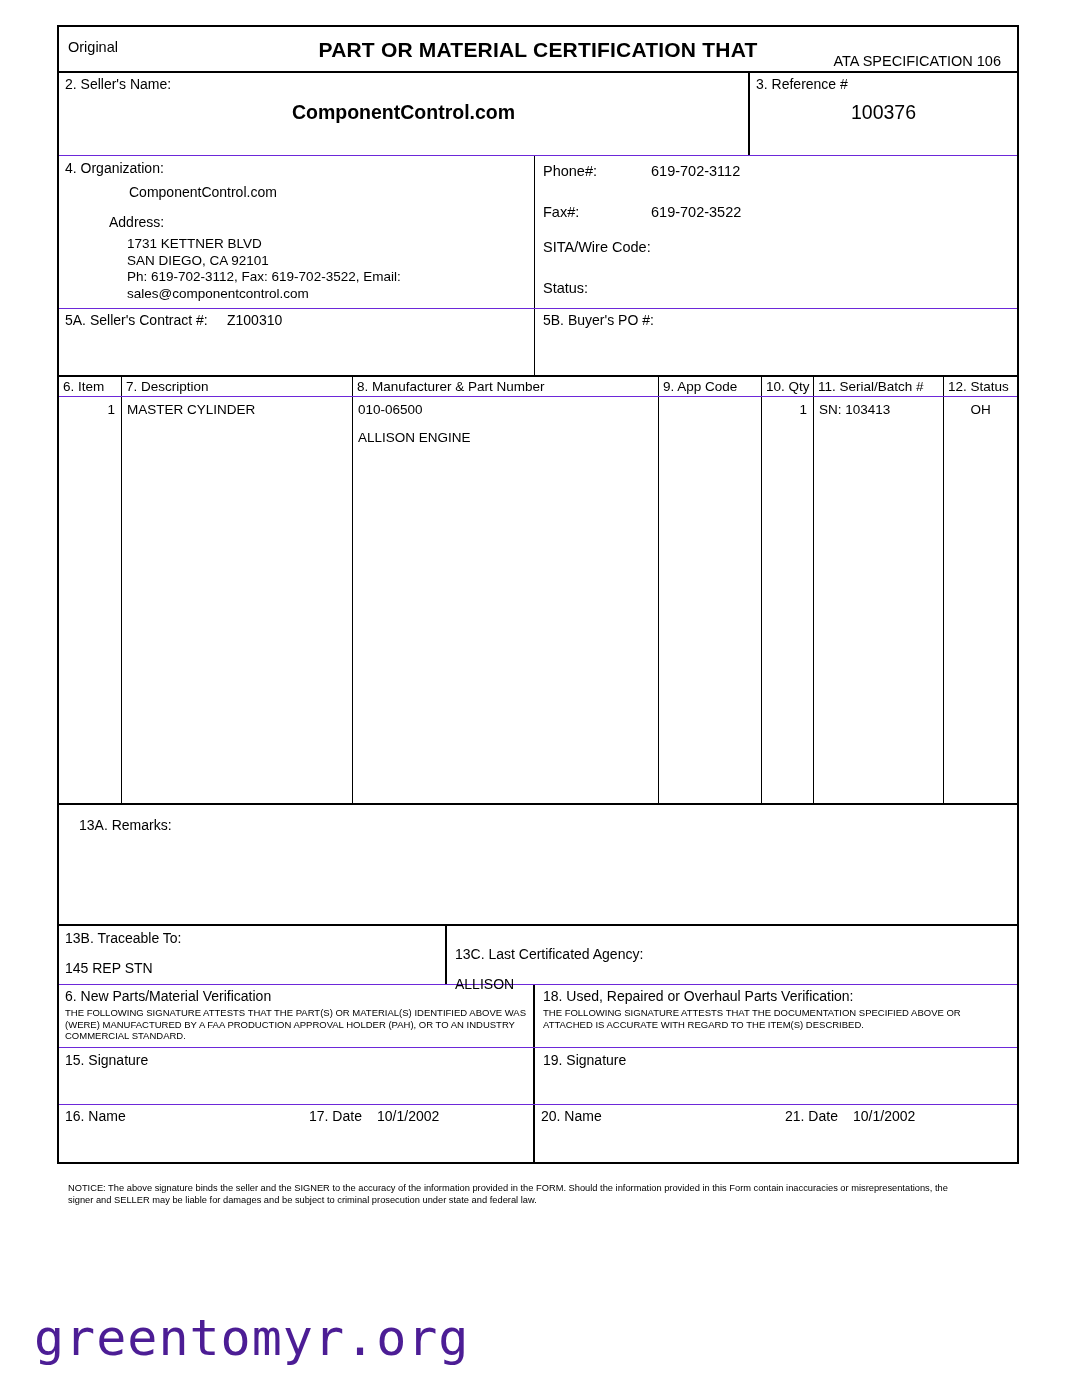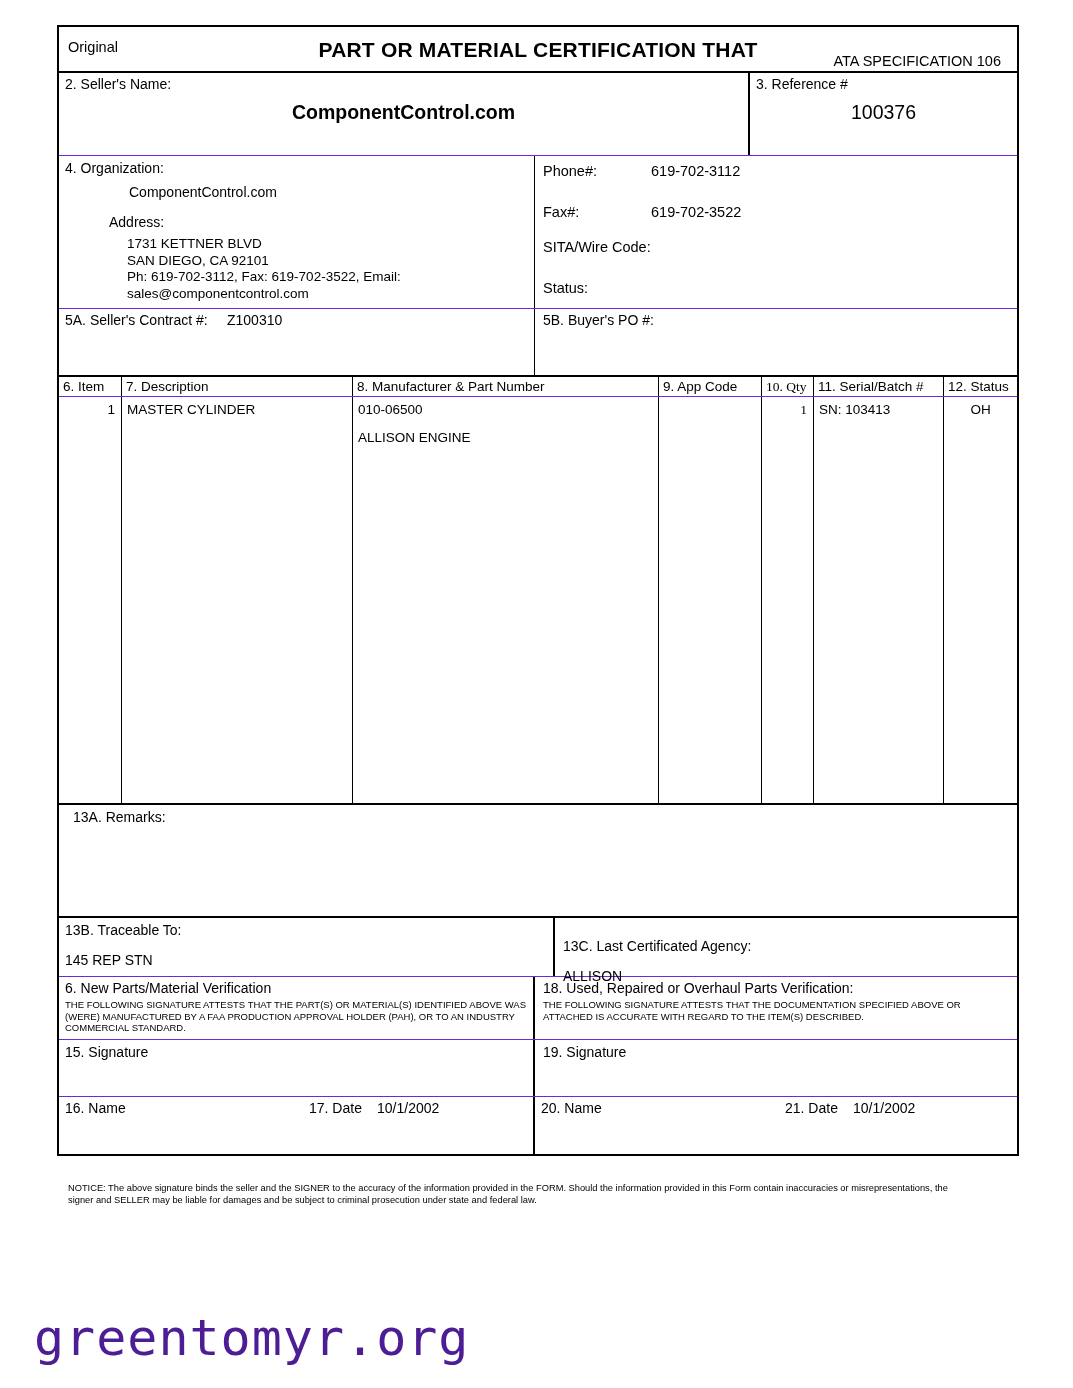--- a/index.html
+++ b/index.html
@@ -98,36 +98,36 @@
   #po-cell { flex: 1; position: relative; }
   #po-label { position: absolute; left: 8px; top: 3px; font-size: 14px; }
 
   
   #items-header { height: 19px; }
   #items-header .cell, #items-body-row .cell { font-size: 13.5px; }
   .c-item  { width: 63px; }
   .c-desc  { width: 231px; }
   .c-mfr   { width: 306px; }
   .c-app   { width: 103px; }
-  .c-qty   { width: 52px; font-family: Liberation Serif, serif; }
+  .c-qty   { width: 52px; }
   .c-sn    { width: 130px; }
   .c-status{ flex: 1; }
   #items-header .cell { padding: 2px 0 0 4px; }
   #items-body-row { height: 406px; }
   #items-body-row .cell { padding-top: 5px; }
   .num-right { text-align: right; padding-right: 6px !important; }
   .mfr-line2 { margin-top: 13px; }
   .center-txt { text-align: center; }
 
   
-  #remarks-cell { height: 113px; padding: 4px 0 0 14px; font-size: 14px; }
+  #remarks-cell { height: 113px; padding: 4px 0 0 20px; font-size: 14px; margin-top: 8px; }
 
   
   #trace-row { height: 58px; }
-  #trace-cell { width: 496px; position: relative; padding: 4px 0 0 6px; }
+  #trace-cell { width: 388px; position: relative; padding: 4px 0 0 6px; }
   #agency-cell { flex: 1; position: relative; padding: 20px 0 0 8px; }
   .sub-label { font-size: 14px; }
   .sub-value { font-size: 14px; margin-top: 14px; }
 
   
   #verify-row { height: 62px; }
   #verify-left { width: 476px; padding: 3px 6px 0 6px; }
   #verify-right { flex: 1; padding: 3px 8px 0 8px; }
   .verify-title { font-size: 14px; }
   .verify-body { font-size: 9.5px; line-height: 1.22; margin-top: 3px; }

